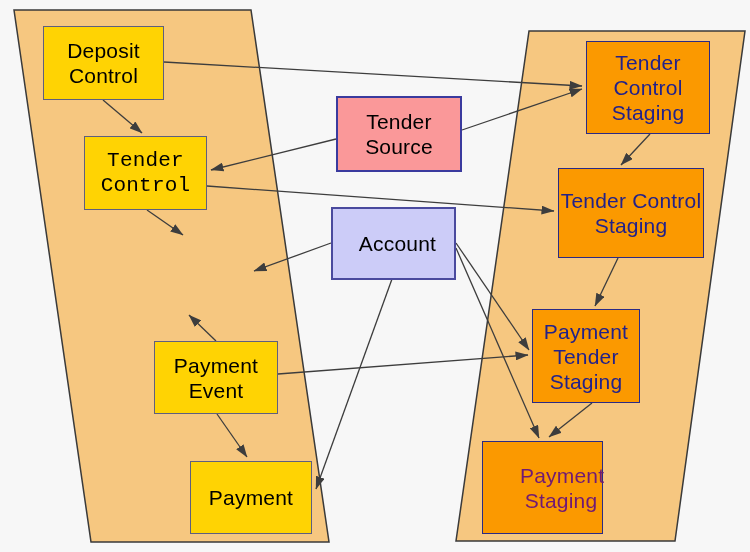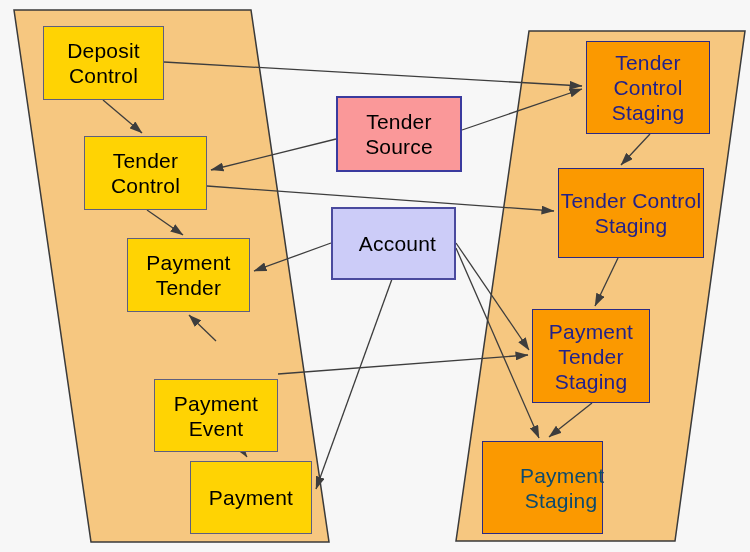--- a/index.html
+++ b/index.html
@@ -73,44 +73,41 @@
         <line x1="331" y1="243" x2="254" y2="271" stroke="#3d3d3d" stroke-width="1.3" marker-end="url(#arrowhead)"></line>
         <line x1="392" y1="279" x2="316" y2="489" stroke="#3d3d3d" stroke-width="1.3" marker-end="url(#arrowhead)"></line>
         <line x1="456" y1="243" x2="529" y2="350" stroke="#3d3d3d" stroke-width="1.3" marker-end="url(#arrowhead)"></line>
         <line x1="456" y1="248" x2="539" y2="438" stroke="#3d3d3d" stroke-width="1.3" marker-end="url(#arrowhead)"></line>
       </g>
   </svg>
   <div id="node-layer">
       <div class="node" style="left: 43px; top: 26px; width: 121px; height: 74px; background: rgb(255, 211, 3); border: 1.5px solid rgb(95, 95, 126); color: rgb(0, 0, 0);">
         <span>Deposit Control</span>
       </div>
-      <div class="node" style="left: 84px; top: 136px; width: 123px; height: 74px; background: rgb(255, 211, 3); border: 1.5px solid rgb(95, 95, 126); color: rgb(0, 0, 0);">
+      <div class="node" style="left: 84px; top: 136px; width: 123px; height: 74px; background: rgb(255, 211, 3); border: 1.5px solid rgb(95, 95, 126); color: rgb(0, 0, 0); font-family: Liberation Mono, monospace;">
         <span>Tender Control</span>
       </div>
-      <div class="node" style="left: 127px; top: 238px; width: 123px; height: 74px; background: rgb(255, 211, 3); border: 1.5px solid rgb(95, 95, 126); color: rgb(0, 0, 0);">
-        <span>Payment Tender</span>
-      </div>
-      <div class="node" style="left: 154px; top: 341px; width: 124px; height: 73px; background: rgb(255, 211, 3); border: 1.5px solid rgb(95, 95, 126); color: rgb(0, 0, 0); margin-top: 38px;">
+      <div class="node" style="left: 154px; top: 341px; width: 124px; height: 73px; background: rgb(255, 211, 3); border: 1.5px solid rgb(95, 95, 126); color: rgb(0, 0, 0);">
         <span>Payment Event</span>
       </div>
       <div class="node" style="left: 190px; top: 461px; width: 122px; height: 73px; background: rgb(255, 211, 3); border: 1.5px solid rgb(95, 95, 126); color: rgb(0, 0, 0);">
         <span>Payment</span>
       </div>
       <div class="node" style="left: 336px; top: 96px; width: 126px; height: 76px; background: rgb(250, 152, 153); border: 2px solid rgb(58, 58, 158); color: rgb(0, 0, 0);">
         <span>Tender Source</span>
       </div>
       <div class="node" style="left: 331px; top: 207px; width: 125px; height: 73px; background: rgb(204, 204, 248); border: 2px solid rgb(74, 74, 158); color: rgb(0, 0, 0); padding-left: 8px;">
         <span>Account</span>
       </div>
       <div class="node" style="left: 586px; top: 41px; width: 124px; height: 93px; background: rgb(251, 153, 0); border: 1.5px solid rgb(42, 42, 133); color: rgb(34, 34, 138);">
         <span>Tender Control Staging</span>
       </div>
       <div class="node" style="left: 558px; top: 168px; width: 146px; height: 90px; background: rgb(251, 153, 0); border: 1.5px solid rgb(42, 42, 133); color: rgb(34, 34, 138);">
         <span>Tender Control Staging</span>
       </div>
-      <div class="node" style="left: 532px; top: 309px; width: 118px; height: 94px; background: rgb(251, 153, 0); border: 1.5px solid rgb(42, 42, 133); color: rgb(34, 34, 138);">
+      <div class="node" style="left: 532px; top: 309px; width: 108px; height: 94px; background: rgb(251, 153, 0); border: 1.5px solid rgb(42, 42, 133); color: rgb(34, 34, 138);">
         <span>Payment Tender Staging</span>
       </div>
-      <div class="node" style="left: 482px; top: 441px; width: 121px; height: 93px; background: rgb(251, 153, 0); border: 1.5px solid rgb(42, 42, 133); color: #0c4a6e; padding-left: 37px;">
+      <div class="node" style="left: 482px; top: 441px; width: 121px; height: 93px; background: rgb(251, 153, 0); border: 1.5px solid rgb(42, 42, 133); color: #701a75; padding-left: 37px;">
         <span>Payment Staging</span>
       </div>
     </div>
 </div>
 
 </body></html>

